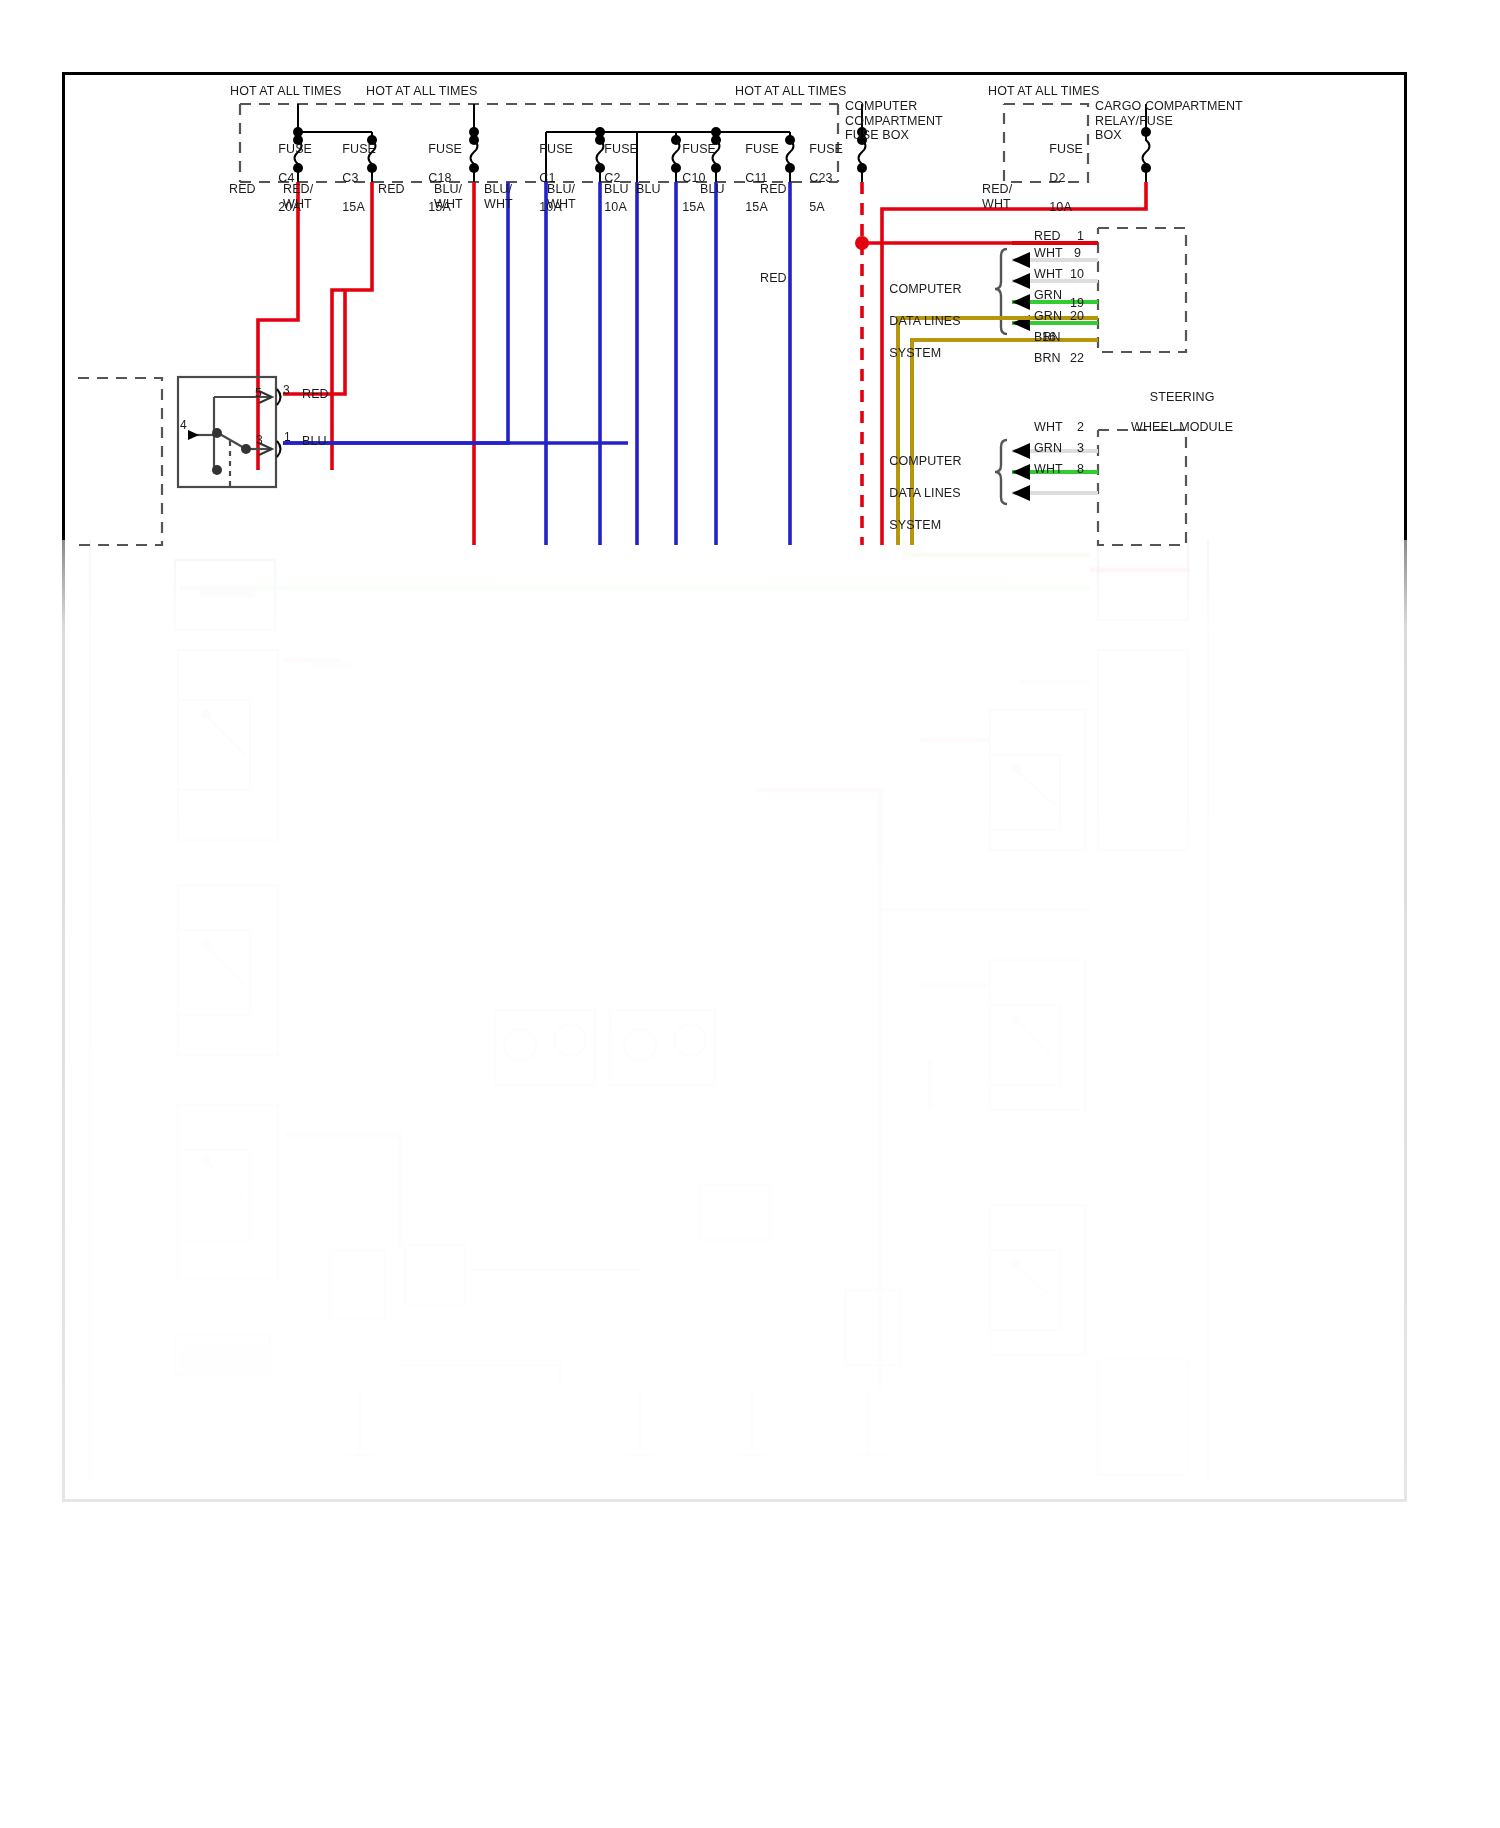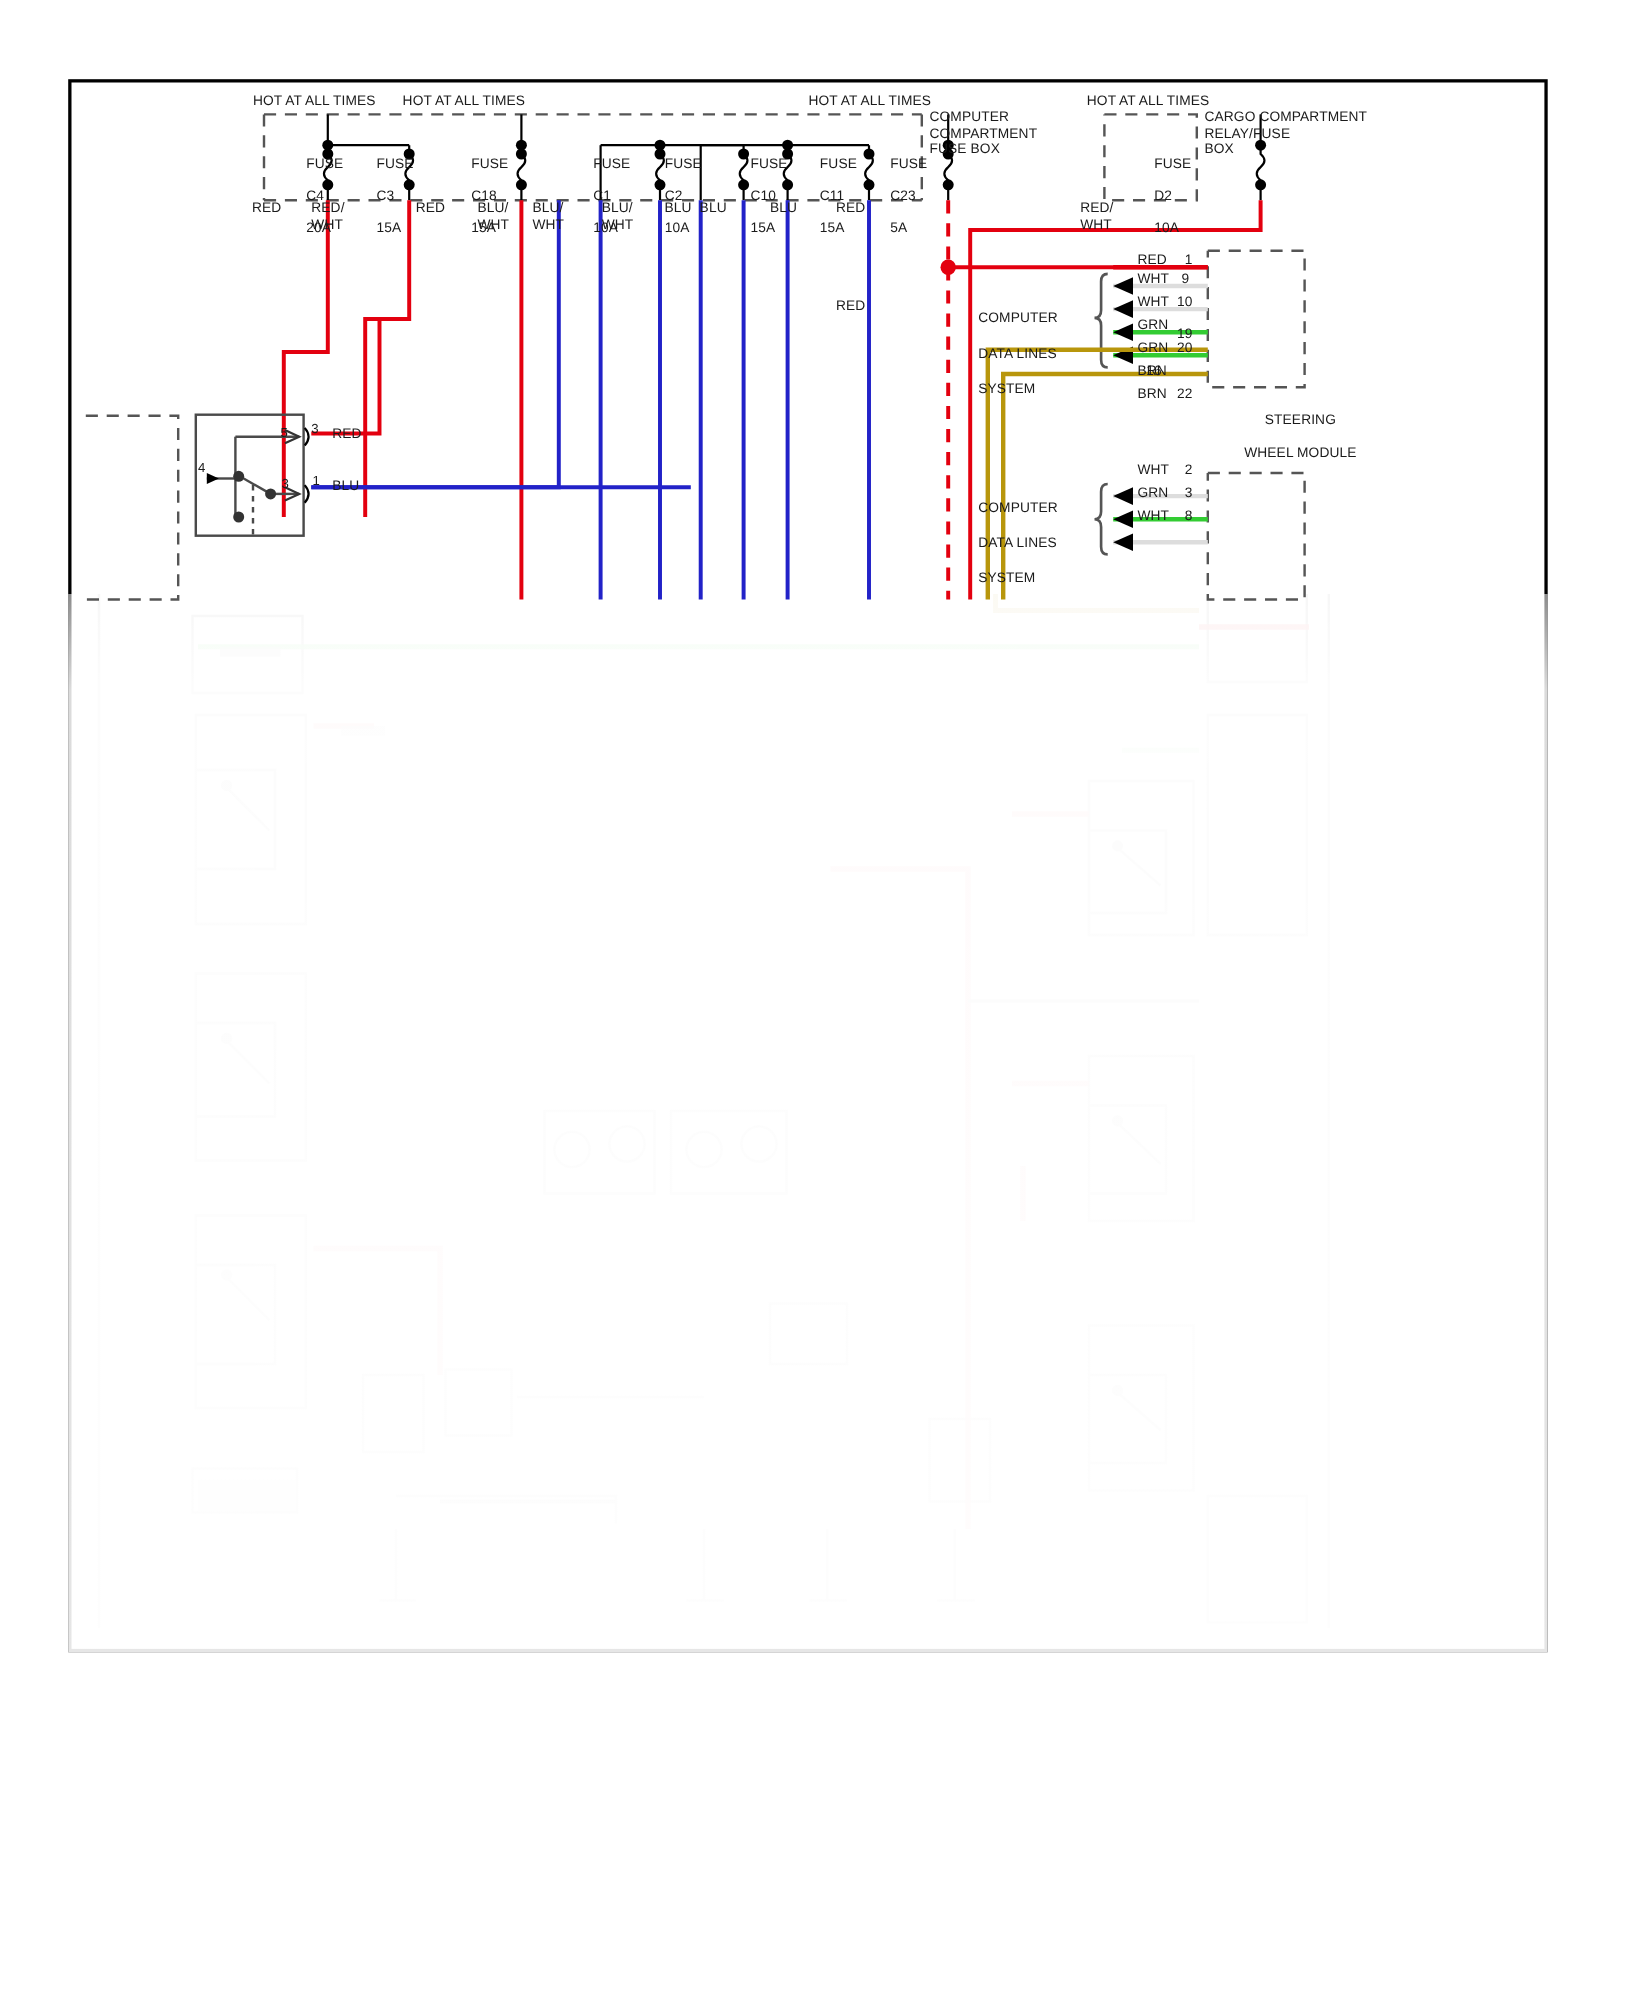--- a/index.html
+++ b/index.html
@@ -401,21 +401,21 @@
   <div class="lbl" style="left:1034px;top:288px;">GRN</div>
   <div class="lbl" style="left:1070px;top:296px;">19</div>
   <div class="lbl" style="left:1034px;top:309px;">GRN</div>
   <div class="lbl" style="left:1070px;top:309px;">20</div>
 
   <div class="lbl" style="left:1034px;top:330px;">BRN</div>
   <div class="lbl" style="left:1042px;top:330px;">16</div>
   <div class="lbl" style="left:1034px;top:351px;">BRN</div>
   <div class="lbl" style="left:1070px;top:351px;">22</div>
 
-  <div class="lbl c" style="left:1090px;top:359px;width:170px;line-height:15px;">
+  <div class="lbl c" style="left:1090px;top:375px;width:170px;line-height:15px;">
     <span>STEERING</span><br>
     <span>WHEEL MODULE</span>
   </div>
 
   <div class="lbl r" style="left:875px;top:437px;width:120px;line-height:16px;">
     <span>COMPUTER</span><br>
     <span>DATA LINES</span><br>
     <span>SYSTEM</span>
   </div>
 

